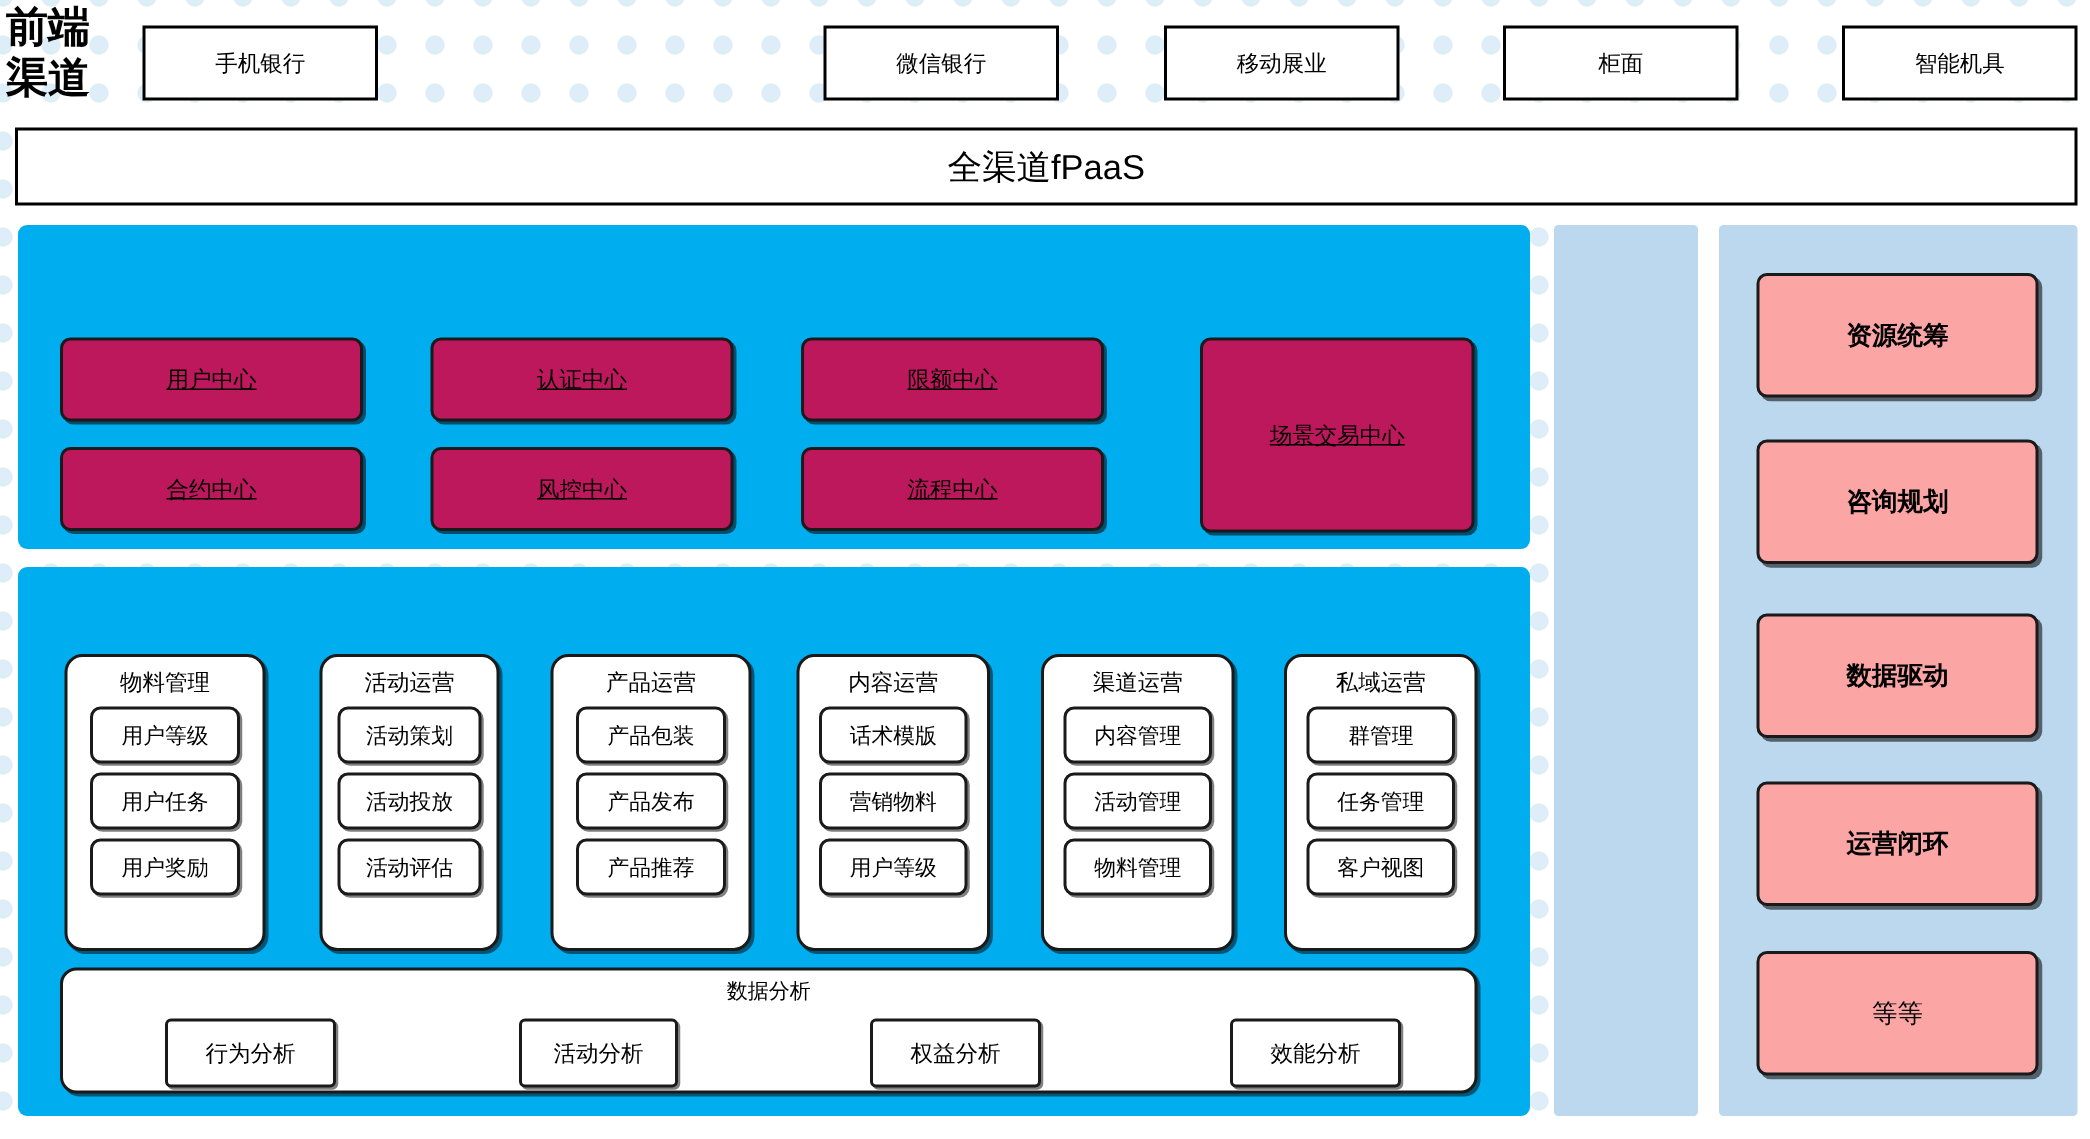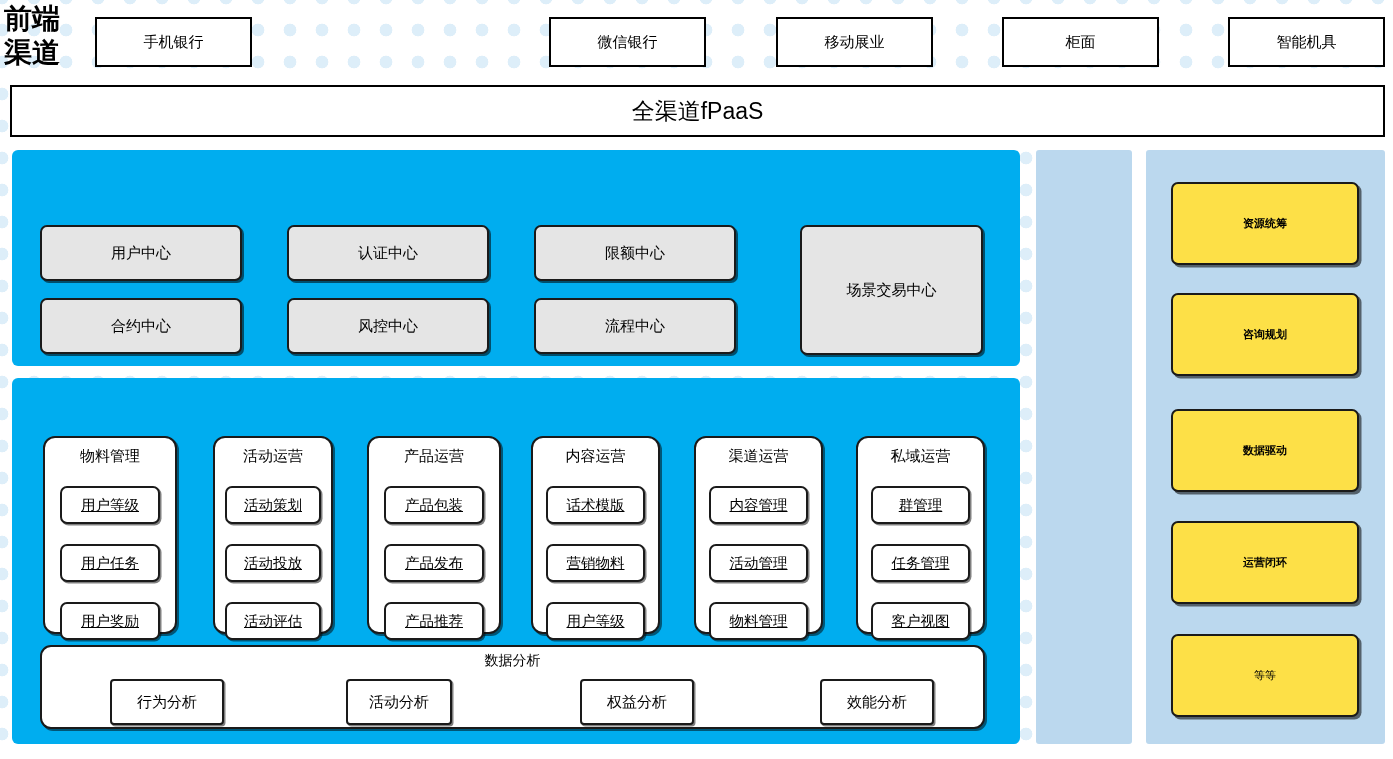--- a/index.html
+++ b/index.html
@@ -52,46 +52,47 @@
     background:#00ADEF;border-radius:6px;z-index:3;
   }
   .panel-title{
     position:absolute;left:0;right:0;
     text-align:center;font-size:28px;font-weight:700;color:#000;
     font-family:"Liberation Serif","DejaVu Serif",serif;
   }
 
   
   .card{
-    background:#e5e5e5;
+    background:#be185d;
     border:2.5px solid #1a1a1a;
     border-radius:7px;
     box-shadow:2px 2px 0 rgba(0,0,0,0.55);
     display:flex;align-items:center;justify-content:center;
     font-size:15px;color:#000;text-align:center;
     z-index:4;
+    text-decoration:underline;
   }
 
   
   .group{
     background:#ffffff;
     border:2.5px solid #1a1a1a;
     border-radius:12px;
     box-shadow:2px 2px 0 rgba(0,0,0,0.5);
     z-index:4;
     display:flex;flex-direction:column;align-items:center;
     padding-top:6px;
   }
   .group-title{
     font-size:15px;color:#000;height:24px;line-height:24px;
     text-align:center;width:100%;
   }
   .group-items{
     display:flex;flex-direction:column;align-items:center;
-    gap:20px;margin-top:18px;width:100%;text-decoration:underline;
+    gap:6px;margin-top:3px;width:100%;
   }
   .sub-card{
     background:#fff;border:2px solid #1a1a1a;border-radius:7px;
     box-shadow:1.5px 1.5px 0 rgba(0,0,0,0.5);
     display:flex;align-items:center;justify-content:center;
     font-size:14.5px;color:#000;
   }
 
   
   .analysis{
@@ -117,24 +118,24 @@
   }
   .side-vtext{
     position:absolute;left:0;right:0;
     text-align:center;
     font-size:25px;line-height:31px;font-weight:700;
     font-family:"Liberation Serif","DejaVu Serif",serif;
     color:#000;
     word-break:break-all;
   }
   .side-card{
-    background:#fde047;border:2.5px solid #1a1a1a;border-radius:7px;
+    background:#fca5a5;border:2.5px solid #1a1a1a;border-radius:7px;
     box-shadow:2.5px 2.5px 0 rgba(0,0,0,0.55);
     display:flex;align-items:center;justify-content:center;
-    font-size:11px;font-weight:700;color:#000;z-index:4;
+    font-size:17px;font-weight:700;color:#000;z-index:4;
   }
   .side-card.normal{font-weight:400;}
 </style>
 </head>
 <body>
 
 <div id="stage">
 
   <div id="dots"></div>
 

